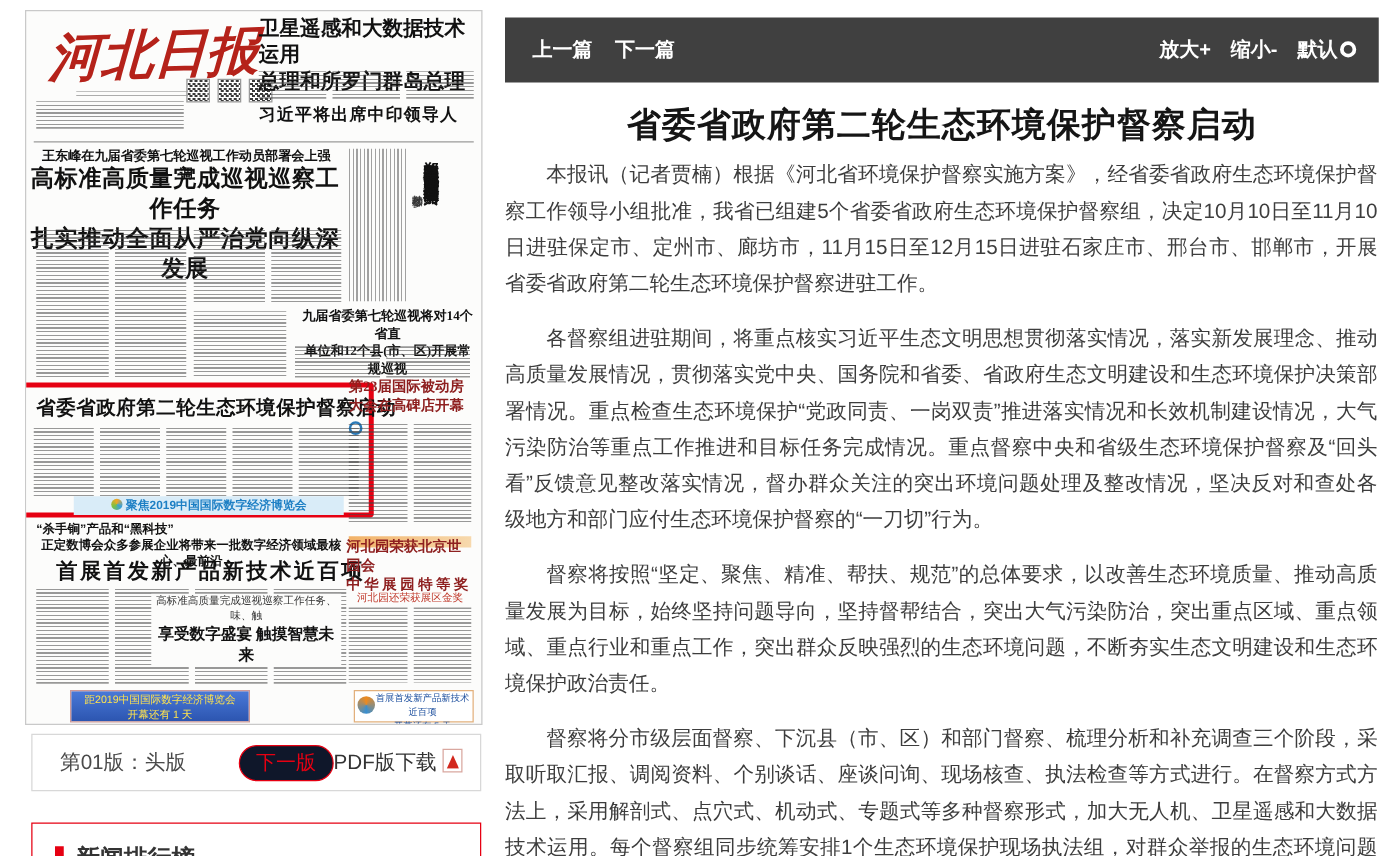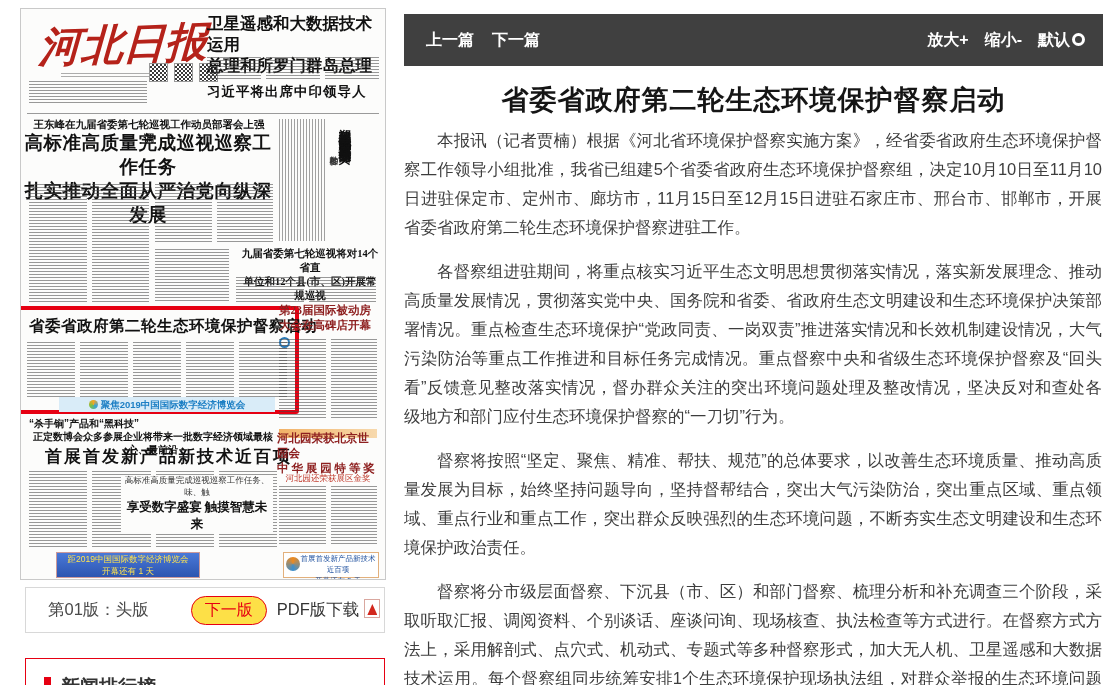--- a/index.html
+++ b/index.html
@@ -14,21 +14,21 @@
   .vft{background-image:repeating-linear-gradient(90deg,rgba(70,70,70,.5) 0,rgba(70,70,70,.5) 1px,transparent 1px,transparent 3px);}
   .cols{display:flex;gap:5px;}
   .cols i{flex:1;display:block;}
   .qr{width:17px;height:17px;background:repeating-conic-gradient(#3a3a3a 0% 25%,#fff 0% 50%);background-size:4px 4px;border:1px solid #999;}
   .serif{font-family:"Liberation Serif","DejaVu Serif",serif;}
   .nph{color:#111;font-weight:bold;}
   .darkred{color:#8e2020;}
   .vert{writing-mode:vertical-rl;}
   
   .pagerbox{left:25px;top:587px;width:358px;height:44px;border:1px solid #d8d8d8;background:#fff;display:flex;align-items:center;}
-  .nextbtn{border:1px solid #e60012;color:#e60012;border-radius:15px;padding:3px 13px;font-size:16px;cursor:pointer;background:#fde047;}
+  .nextbtn{border:1px solid #e60012;color:#e60012;border-radius:15px;padding:3px 13px;font-size:16px;cursor:pointer;background:#0f172a;}
   .pdficon{display:inline-block;width:14px;height:17px;background:#fff;border:1px solid #d9a79f;position:relative;vertical-align:-3px;margin-left:5px;}
   .pdficon:after{content:"";position:absolute;left:2px;right:2px;top:4px;bottom:2px;background:#d2281e;clip-path:polygon(50% 0,100% 100%,0 100%);}
   
   .rankbox{left:25px;top:658px;width:358px;height:80px;border:1px solid #e60012;background:#fff;}
   .rankbar{display:inline-block;width:7px;height:19px;background:#e60012;vertical-align:-3px;margin-right:10px;}
   
   .toolbar{left:404px;top:14px;width:699px;height:52px;background:#404040;color:#fff;display:flex;align-items:center;font-size:16px;font-weight:bold;}
   .toolbar .lft{display:flex;gap:18px;padding-left:22px;}
   .toolbar .rgt{margin-left:auto;display:flex;gap:16px;align-items:center;padding-right:18px;}
   .toolbar span{cursor:pointer;}
@@ -155,21 +155,21 @@
   <div class="abs" style="left:262px;top:543px;width:94px;height:24px;background:#fff;border:1px solid #e2b07c;color:#1d4f9e;font-size:7.5px;line-height:11px;text-align:center;">
     <span style="position:absolute;left:2px;top:4px;width:14px;height:14px;border-radius:50%;background:conic-gradient(#f08a1d,#3a8fd0,#f08a1d);"></span>
     <div style="margin-left:14px;">首展首发新产品新技术近百项</div>
     <div style="margin-left:14px;">开幕还有 5 天</div>
   </div>
 </div>
 
 <div class="abs pagerbox">
   <span style="font-size:16.5px;color:#4a4a4a;margin-left:22px;">第01版：头版</span>
   <span class="nextbtn" style="margin-left:42px;">下一版</span>
-  <span style="font-size:16.5px;color:#333;margin-left:10px;cursor:pointer;">
+  <span style="font-size:16.5px;color:#333;cursor:pointer;">
     <span>PDF版下载</span><span class="pdficon"></span>
   </span>
 </div>
 
 <div class="abs rankbox">
   <div style="margin:15px 0 0 18px;font-size:19px;font-weight:bold;color:#333;">
     <span class="rankbar"></span><span>新闻排行榜</span>
   </div>
 </div>
 

